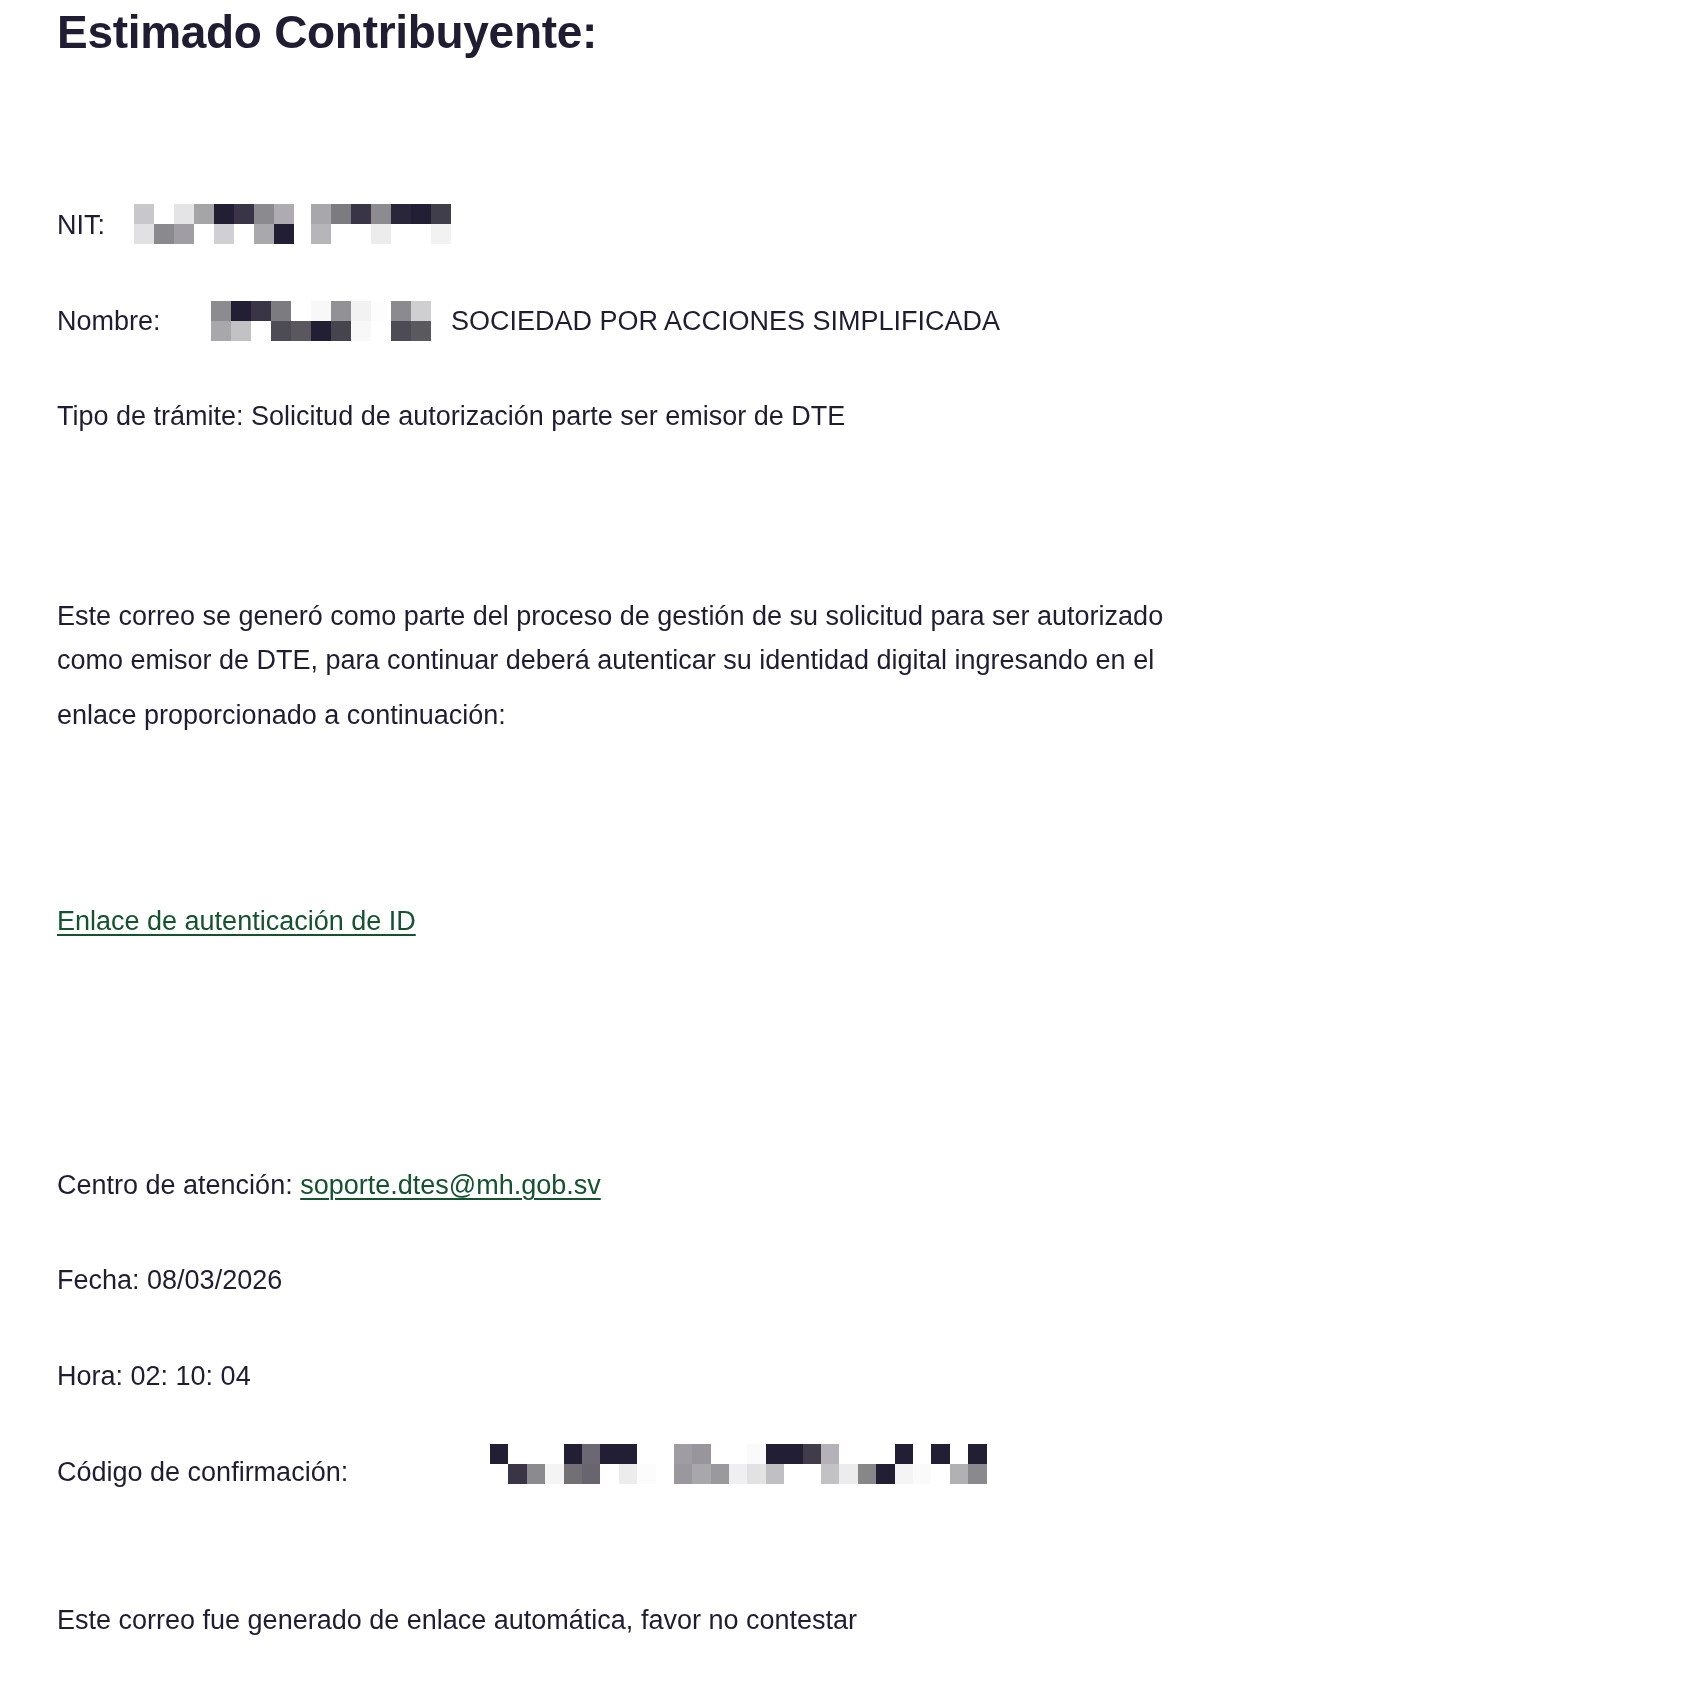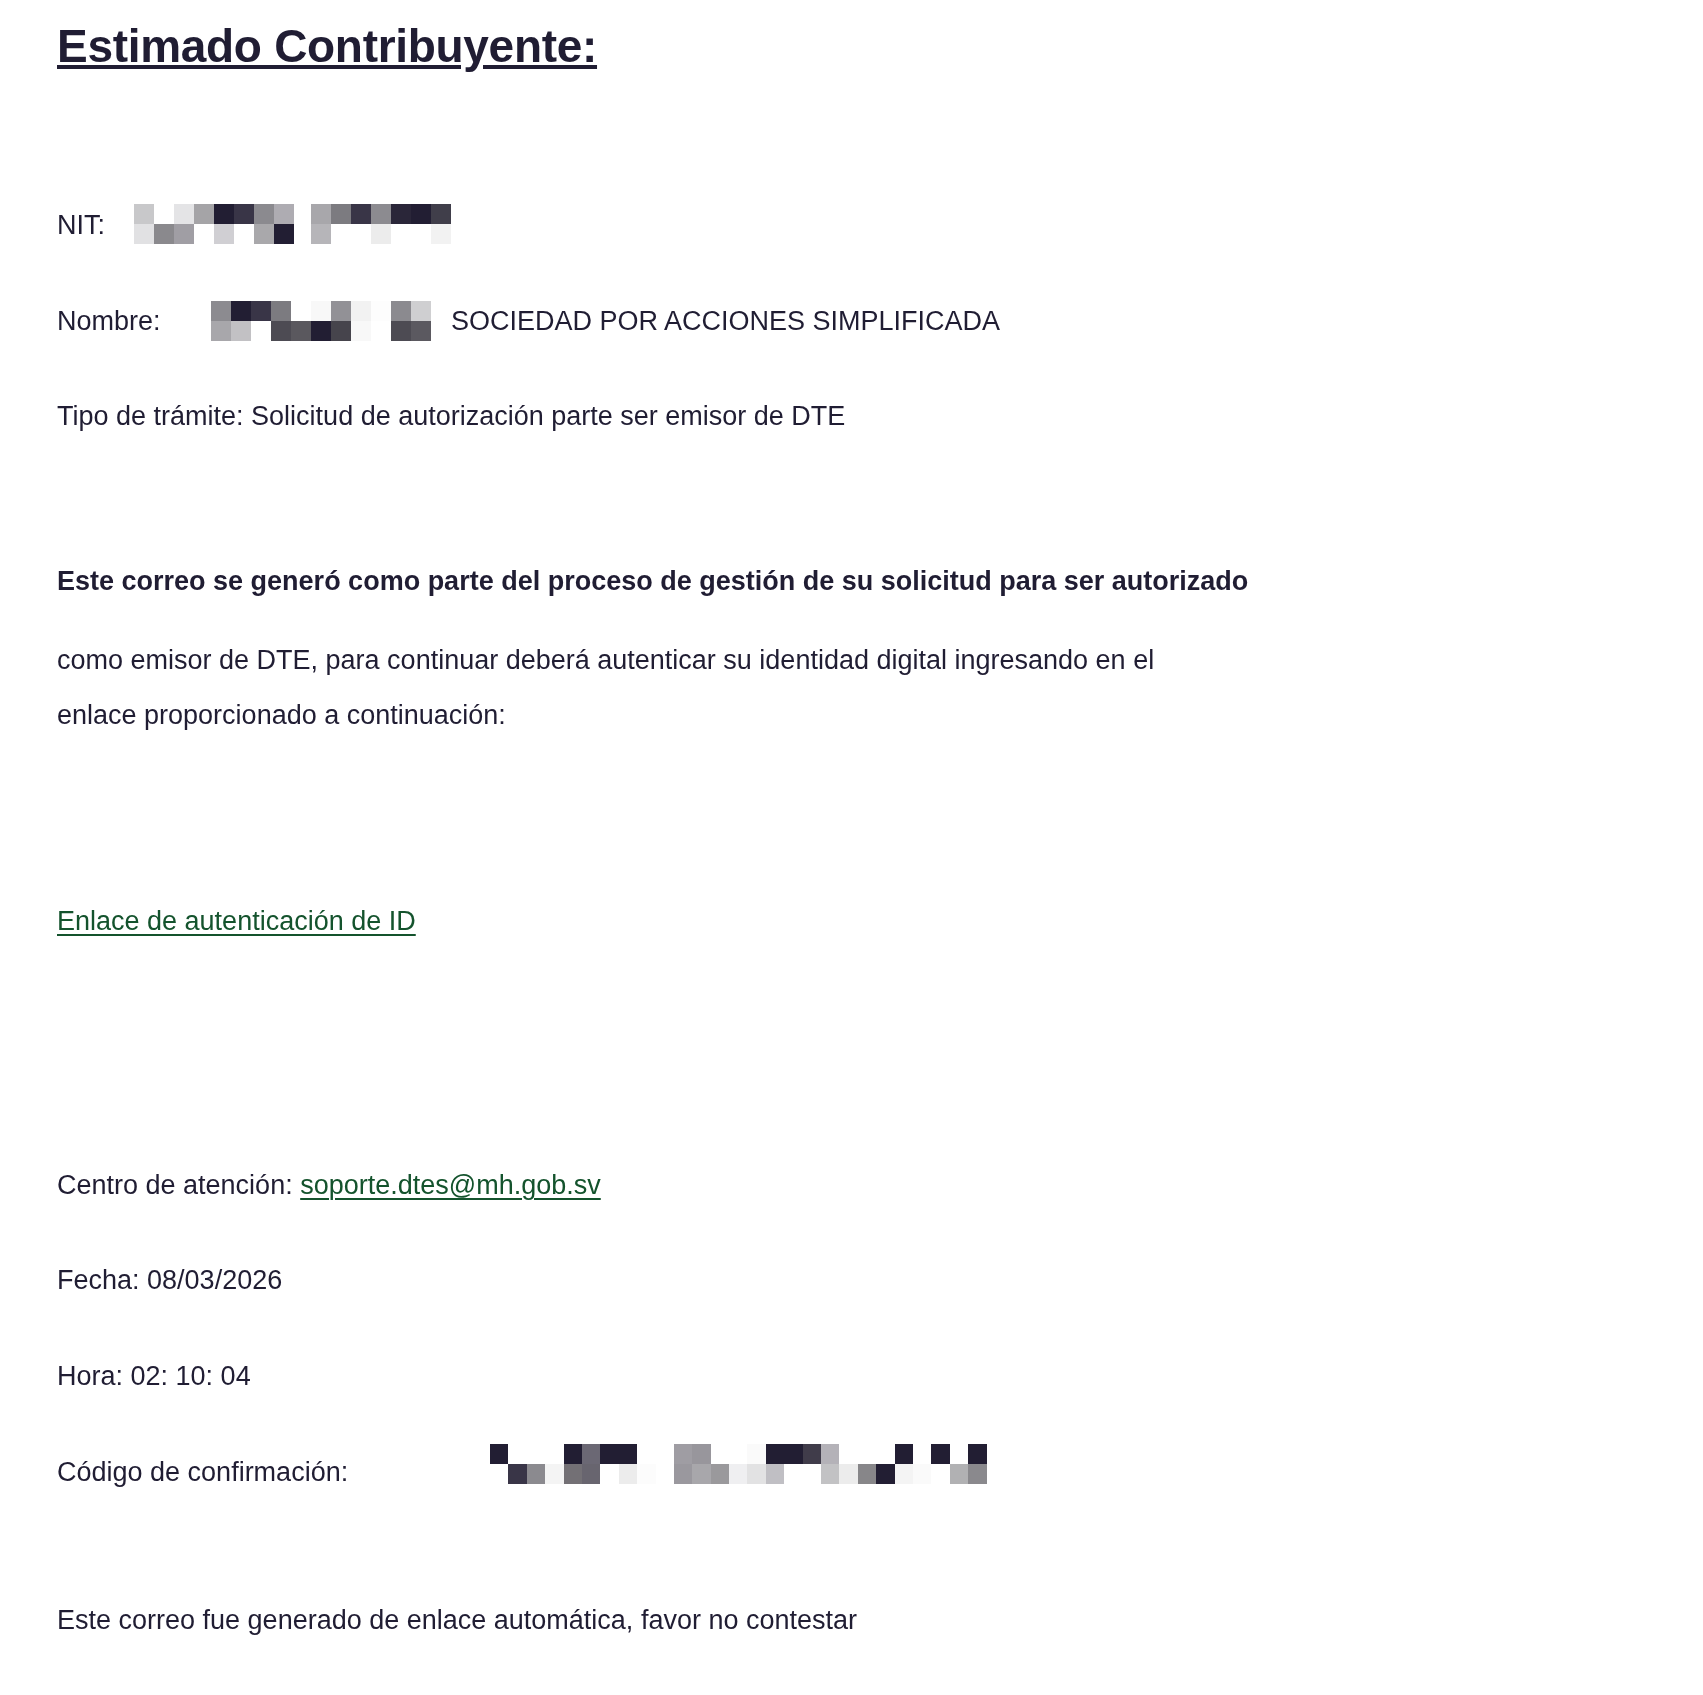--- a/index.html
+++ b/index.html
@@ -47,21 +47,21 @@
     }
     .redacted .cell {
       height: 20px;
     }
   </style>
 </head>
 <body>
 
 <div>
 
-  <div class="line heading" style="top:18px;text-decoration:underline;">Estimado Contribuyente:</div>
+  <div class="line heading" style="top:4px;">Estimado Contribuyente:</div>
 
   <div class="line" style="top:203px;">
     <span>NIT:</span>
     <span class="redacted" id="nit-redacted" style="position: absolute; left: 77px; top: 1px; display: flex; gap: 17px;">
         <div>
           <div class="row">
             <div class="cell" style="width: 20px; background: rgb(200, 200, 202);"></div>
             <div class="cell" style="width: 20px; background: rgb(255, 255, 255);"></div>
             <div class="cell" style="width: 20px; background: rgb(228, 228, 230);"></div>
             <div class="cell" style="width: 20px; background: rgb(165, 164, 167);"></div>
@@ -138,21 +138,21 @@
       </span>
     <span style="position:absolute; left:394px;">SOCIEDAD POR ACCIONES SIMPLIFICADA</span>
   </div>
 
   <div class="line" style="top:394px;">
     <span>Tipo de trámite:</span>
     <span>Solicitud de autorización parte ser emisor de DTE</span>
   </div>
 
   <div>
-    <div class="line" style="top:559px;font-weight:bold;">Este correo se generó como parte del proceso de gestión de su solicitud para ser autorizado</div>
+    <div class="line" style="top:594px;">Este correo se generó como parte del proceso de gestión de su solicitud para ser autorizado</div>
     <div class="line" style="top:638px;">como emisor de DTE, para continuar deberá autenticar su identidad digital ingresando en el</div>
     <div class="line" style="top:693px;">enlace proporcionado a continuación:</div>
   </div>
 
   <div class="line" style="top:899px;">
     <a class="link">Enlace de autenticación de ID</a>
   </div>
 
   <div class="line" style="top:1163px;">
     <span>Centro de atención:</span>

